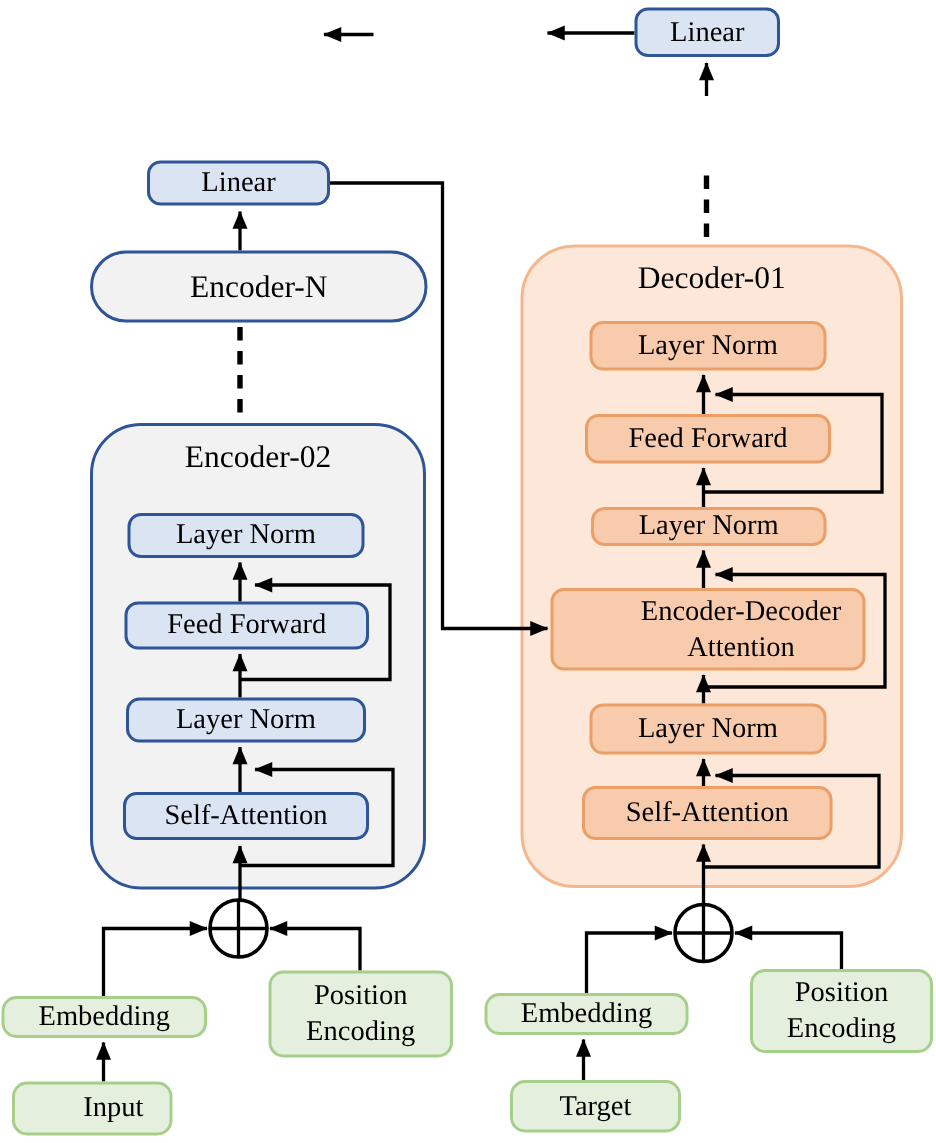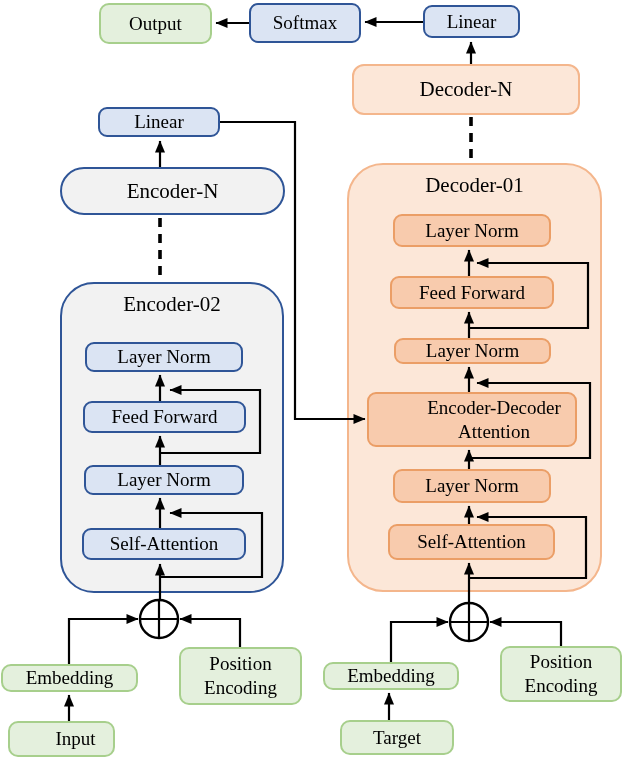--- a/index.html
+++ b/index.html
@@ -90,24 +90,21 @@
     <path class="w" d="M391,662 V622 H448" marker-end="url(#ah)"></path>
     <path class="w" d="M561,646 V622 H490" marker-end="url(#ah)"></path>
     <path class="w" d="M389,720 V693" marker-end="url(#ah)"></path>
     <g>
       <circle class="ring" cx="469" cy="622" r="19"></circle>
       <path class="w" d="M450,622 H488"></path>
       <path class="w" d="M469,603 V641"></path>
     </g>
   </svg>
 
-  <div class="box greenb" style="left:99px;top:3px;width:113px;height:41px;">Output</div>
-  <div class="box blue" style="left:249px;top:3px;width:112px;height:40px;">Softmax</div>
   <div class="box blue" style="left:423px;top:5px;width:97px;height:33px;">Linear</div>
-  <div class="box orangeN" style="left:352px;top:64px;width:228px;height:51px;">Decoder-N</div>
   <div class="box blue" style="left:98px;top:107px;width:122px;height:30px;">Linear</div>
   <div class="box greyN" style="left:60px;top:167px;width:225px;height:48px;">Encoder-N</div>
 
   <div class="box blue" style="left:85px;top:342px;width:158px;height:30px;">Layer Norm</div>
   <div class="box blue" style="left:83px;top:401px;width:163px;height:32px;">Feed Forward</div>
   <div class="box blue" style="left:84px;top:465px;width:160px;height:30px;">Layer Norm</div>
   <div class="box blue" style="left:82px;top:528px;width:164px;height:32px;">Self-Attention</div>
 
   <div class="box orangeb" style="left:393px;top:214px;width:158px;height:33px;">Layer Norm</div>
   <div class="box orangeb" style="left:390px;top:276px;width:164px;height:33px;">Feed Forward</div>

